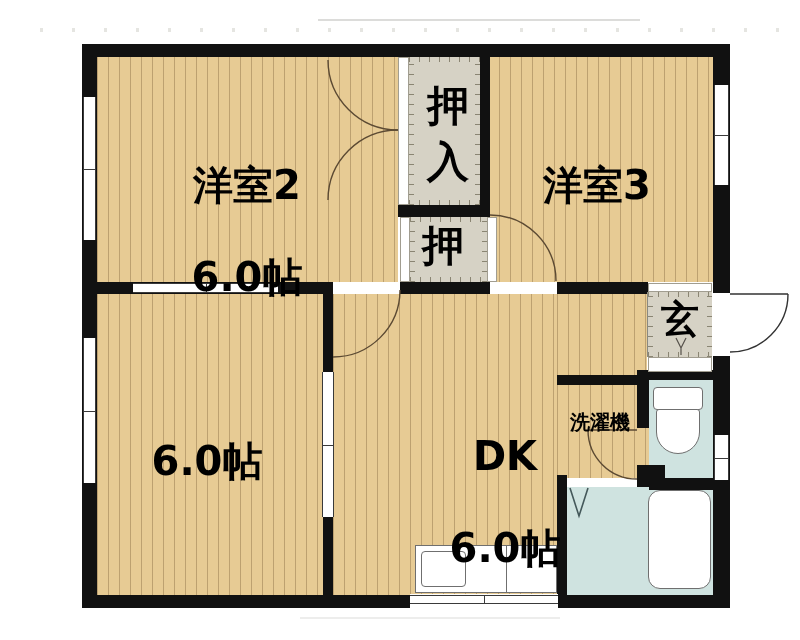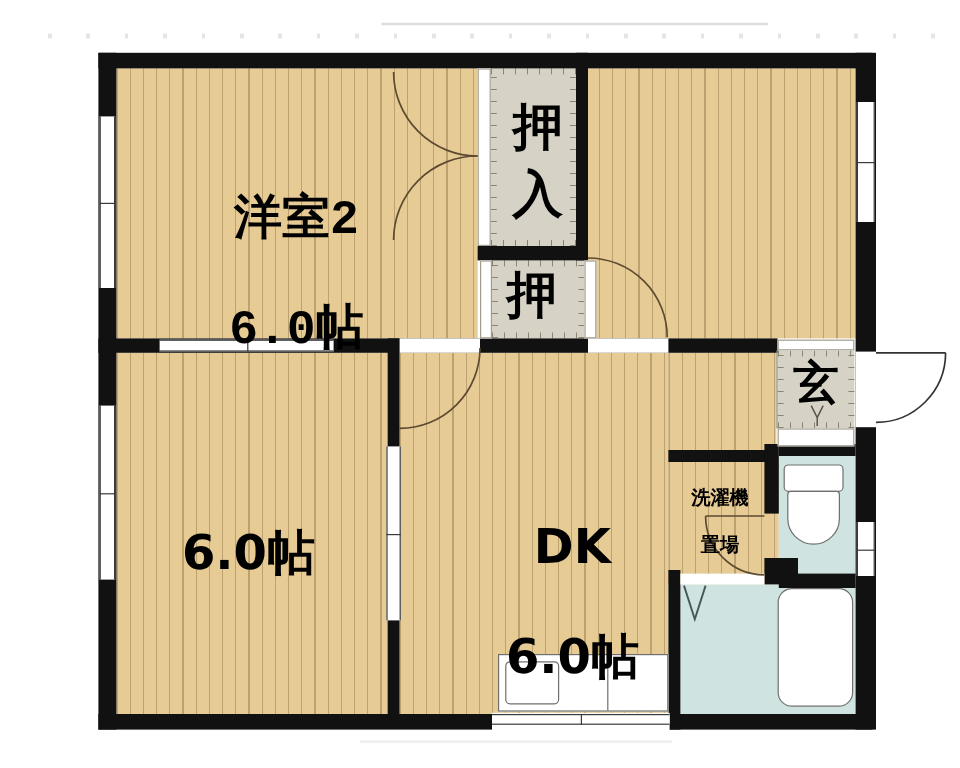--- a/index.html
+++ b/index.html
@@ -105,34 +105,34 @@
     <path d="M328 60 A70 70 0 0 0 398 130" fill="none" stroke="#5c4a33" stroke-width="1.4"></path>
     <path d="M328 200 A70 70 0 0 1 398 130" fill="none" stroke="#5c4a33" stroke-width="1.4"></path>
     <path d="M490 215 A66 66 0 0 1 556 281" fill="none" stroke="#5c4a33" stroke-width="1.4"></path>
     <path d="M400 290 A67 67 0 0 1 333 357" fill="none" stroke="#5c4a33" stroke-width="1.4"></path>
     <path d="M588 430 H637 M588 430 A49 49 0 0 0 637 479" fill="none" stroke="#5c4a33" stroke-width="1.4"></path>
     <path d="M730 294 H788 M788 294 A58 58 0 0 1 730 352" fill="none" stroke="#333333" stroke-width="1.4"></path>
     <path d="M570 488 L579 516 L588 488" fill="none" stroke="#44585a" stroke-width="1.6"></path>
     <path d="M676 338 L681 348 L686 338 M681 348 V355" fill="none" stroke="#55514a" stroke-width="1.2"></path>
   </svg>
 
-  <div class="label" style="left:147px;top:116px;width:200px;font-size:40px;font-family:Liberation Mono, monospace;">
+  <div class="label" style="left:147px;top:116px;width:200px;font-size:40px;">
     <div>洋室2</div>
     <div>6.0帖</div>
   </div>
   <div class="label" style="left:497px;top:116px;width:200px;font-size:40px;">
+    <div>洋室3</div>
   </div>
   <div class="label" style="left:107px;top:392px;width:200px;font-size:40px;">
     <div>6.0帖</div>
   </div>
-  <div class="label" style="left:377px;top:387px;width:200px;font-size:40px;">
+  <div class="label" style="left:377px;top:387px;width:200px;font-size:40px;padding-left:28px;">
     <div>DK</div>
     <div>6.0帖</div>
   </div>
   <div class="label" style="left:426px;top:78px;width:44px;font-size:42px;line-height:1.33;">押入</div>
   <div class="label" style="left:421px;top:222px;width:44px;font-size:42px;">押</div>
   <div class="label" style="left:660px;top:298px;width:40px;font-size:38px;">玄</div>
-  <div class="label" style="left:557px;top:386px;width:86px;font-size:16px;line-height:1.2;">
+  <div class="label" style="left:557px;top:386px;width:86px;font-size:20px;line-height:1.2;">
     <div>洗濯機</div>
-    <div>置場</div>
   </div>
 
 </div>
 
 </body></html>

